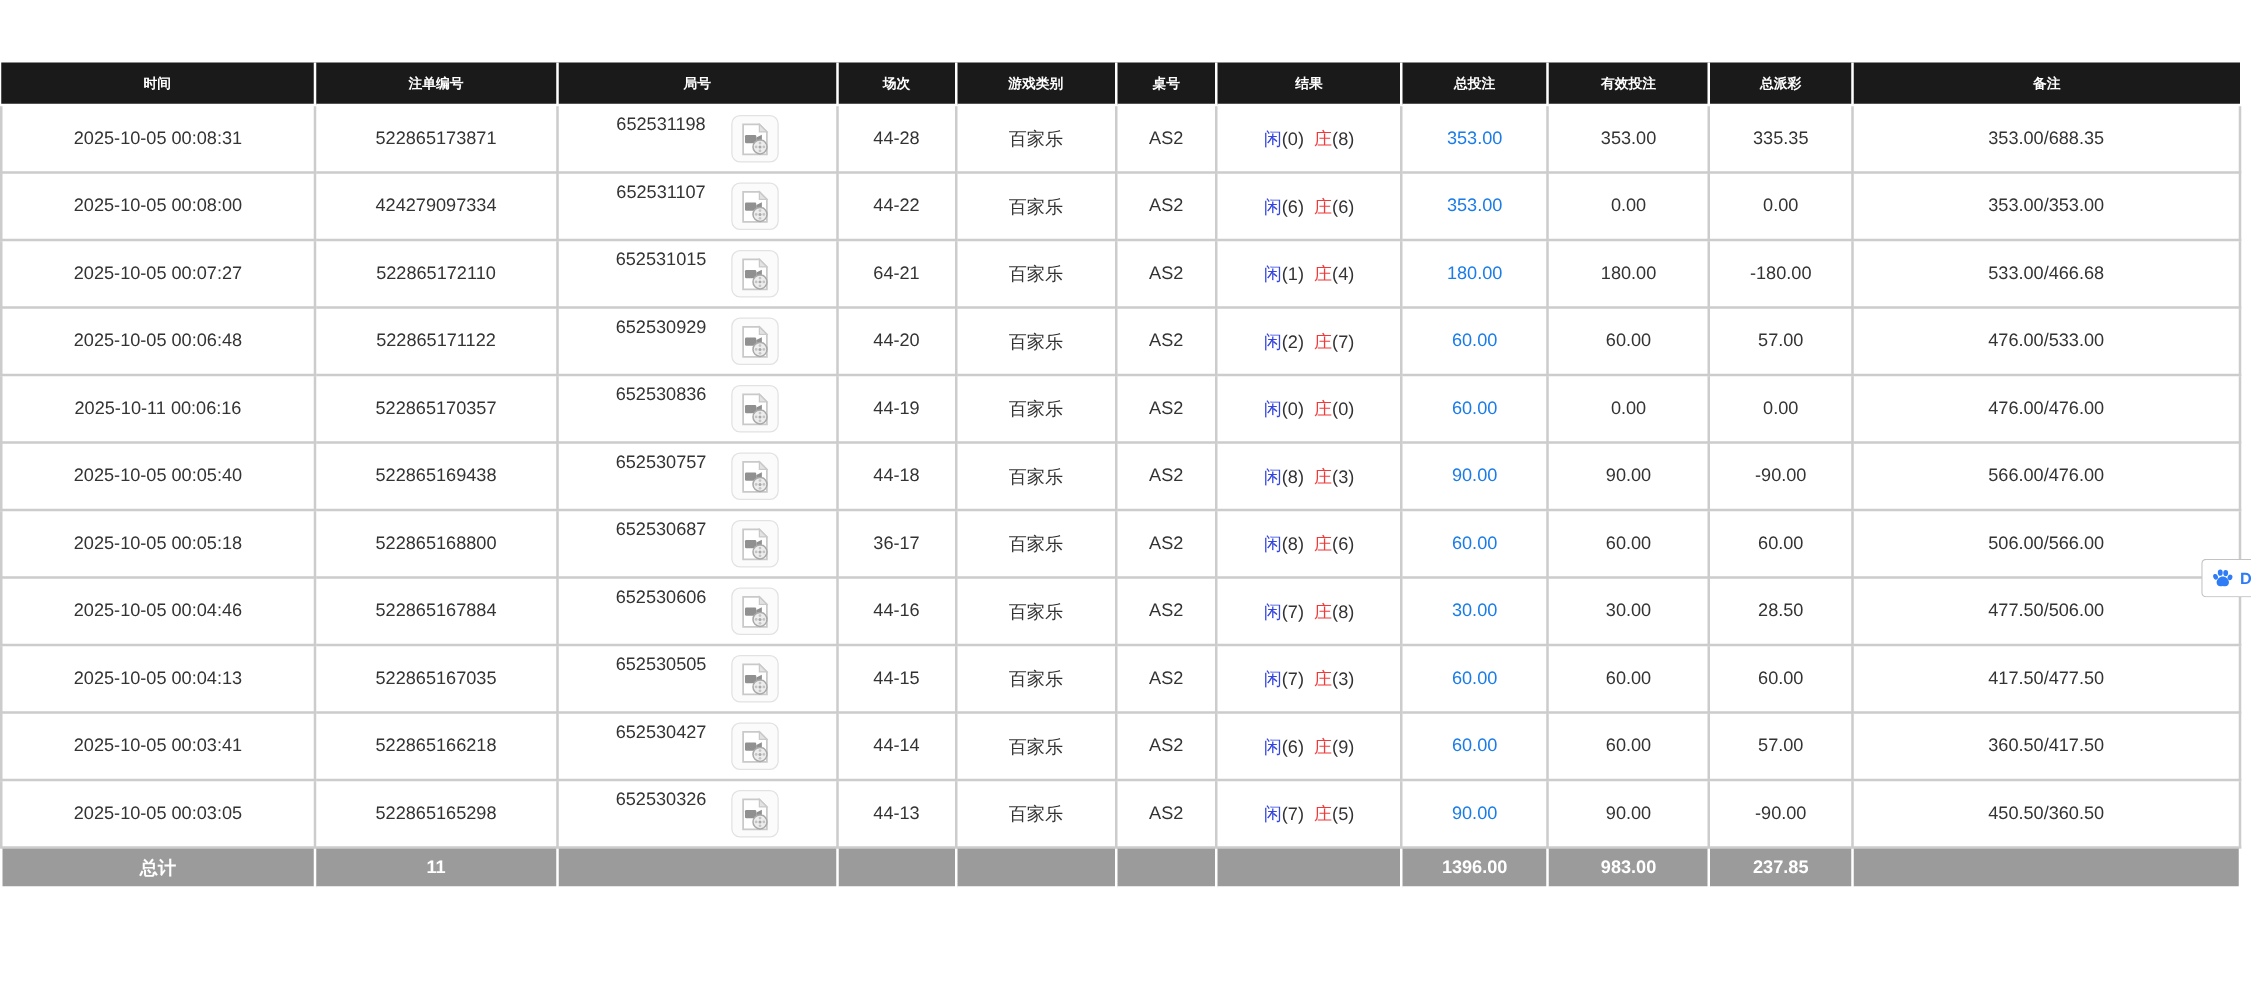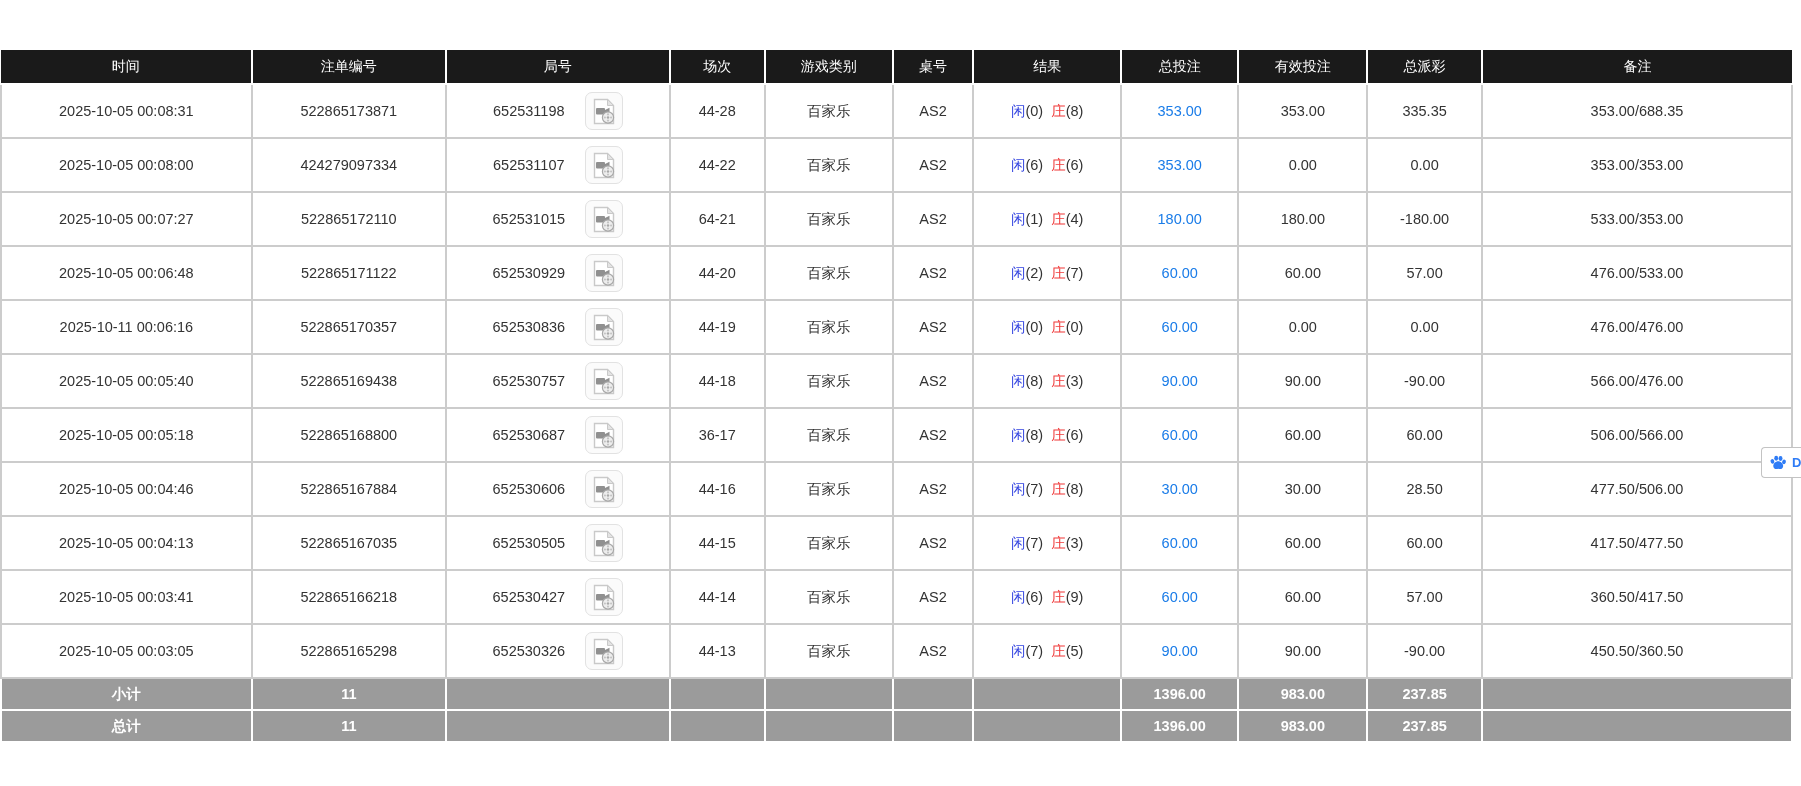--- a/index.html
+++ b/index.html
@@ -9,36 +9,36 @@
     -webkit-font-smoothing:antialiased;
   }
   table.records{
     border-collapse:collapse;
     table-layout:fixed;
     width:1793px;
     margin:50px 8px 0 0;
     font-size:14.5px;
   }
   table.records th{
-    background:#1a1a1a;color:#ffffff;font-weight:normal;
-    height:33px;padding:0;text-align:center;font-size:14px;
+    background:#1a1a1a;color:#ffffff;font-weight:bold;
+    height:33px;padding:0;text-align:center;font-size:11px;
     border:2px solid #ffffff;border-top:none;
   }
   table.records th:first-child{border-left:none;}
   table.records th:last-child{border-right:none;}
   table.records td{
     height:52px;padding:0;text-align:center;vertical-align:middle;
     background:#ffffff;color:#333333;
     border:2px solid #cccccc;
   }
   tr.summary td{
     height:30px;background:#9b9b9b;color:#ffffff;font-weight:bold;
     border:2px solid #ffffff;
   }
-  .round-wrap{display:inline-flex;align-items:center;gap:20px;vertical-align:middle;}
+  .round-wrap{display:inline-flex;align-items:flex-start;gap:20px;vertical-align:middle;}
   .video-btn{
     width:38px;height:38px;border:1px solid #e2e2e2;border-radius:7px;
     background:#fbfbfb;display:inline-flex;align-items:center;justify-content:center;
     cursor:pointer;padding:0;
   }
   .p-label{color:#3344e0;}
   .b-label{color:#f03a3a;}
   .res-gap{margin-right:8px;}
   .amt-link{color:#1a7ce8;cursor:pointer;}
   td.neg{color:#ee0000;margin-left:40px;}
@@ -189,21 +189,21 @@
     <td>百家乐</td>
     <td>AS2</td>
     <td>
       <span class="p-label">闲</span><span class="res-gap">(1)</span><span class="b-label">庄</span><span>(4)</span>
     </td>
     <td>
       <span class="amt-link">180.00</span>
     </td>
     <td>180.00</td>
     <td class="payout-cell neg">-180.00</td>
-    <td>533.00/353.00</td>
+    <td>533.00/466.68</td>
   </tr>
 
   <tr>
     <td>2025-10-05 00:06:48</td>
     <td>522865171122</td>
     <td>
       <span class="round-wrap">
         <span>652530929</span>
         <button class="video-btn">
           <span style="display:inline-flex;">
@@ -497,33 +497,20 @@
     </td>
     <td>
       <span class="amt-link">90.00</span>
     </td>
     <td>90.00</td>
     <td class="payout-cell neg">-90.00</td>
     <td>450.50/360.50</td>
   </tr>
 </tbody>
   <tbody id="summary-body">
-    <tr class="summary">
-      <td>小计</td>
-      <td>11</td>
-      <td></td>
-      <td></td>
-      <td></td>
-      <td></td>
-      <td></td>
-      <td>1396.00</td>
-      <td>983.00</td>
-      <td>237.85</td>
-      <td></td>
-    </tr>
     <tr class="summary">
       <td>总计</td>
       <td>11</td>
       <td></td>
       <td></td>
       <td></td>
       <td></td>
       <td></td>
       <td>1396.00</td>
       <td>983.00</td>

